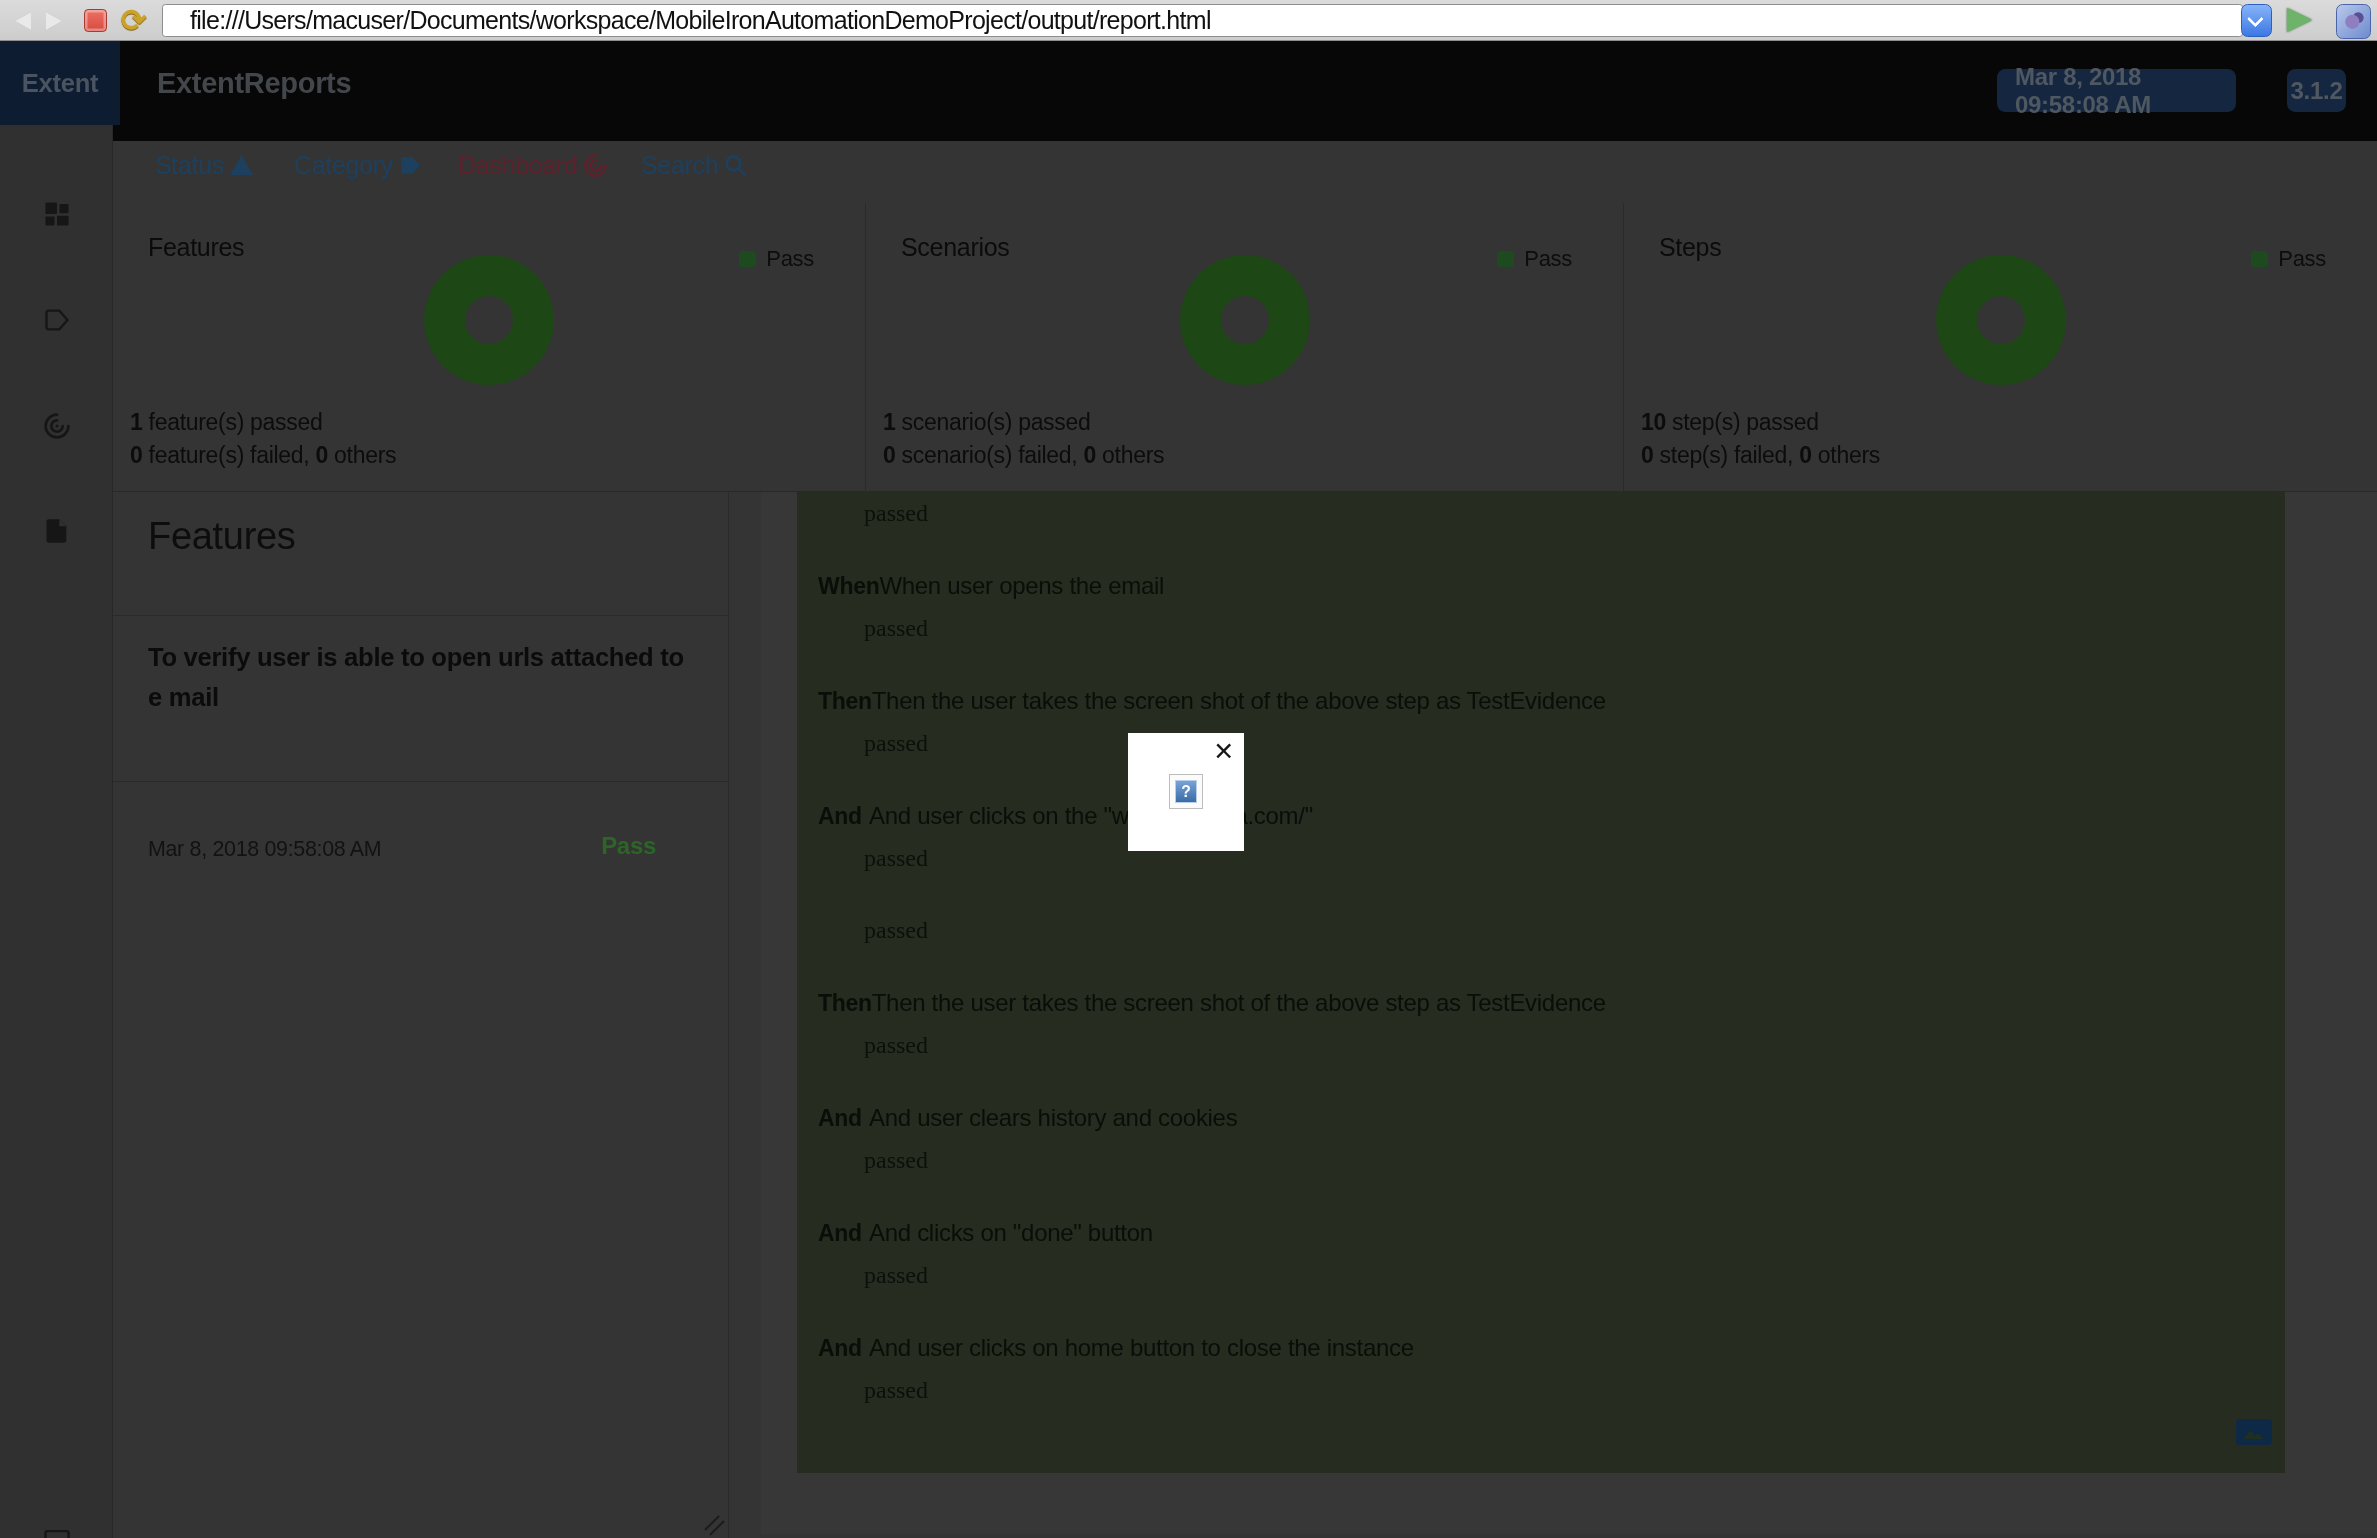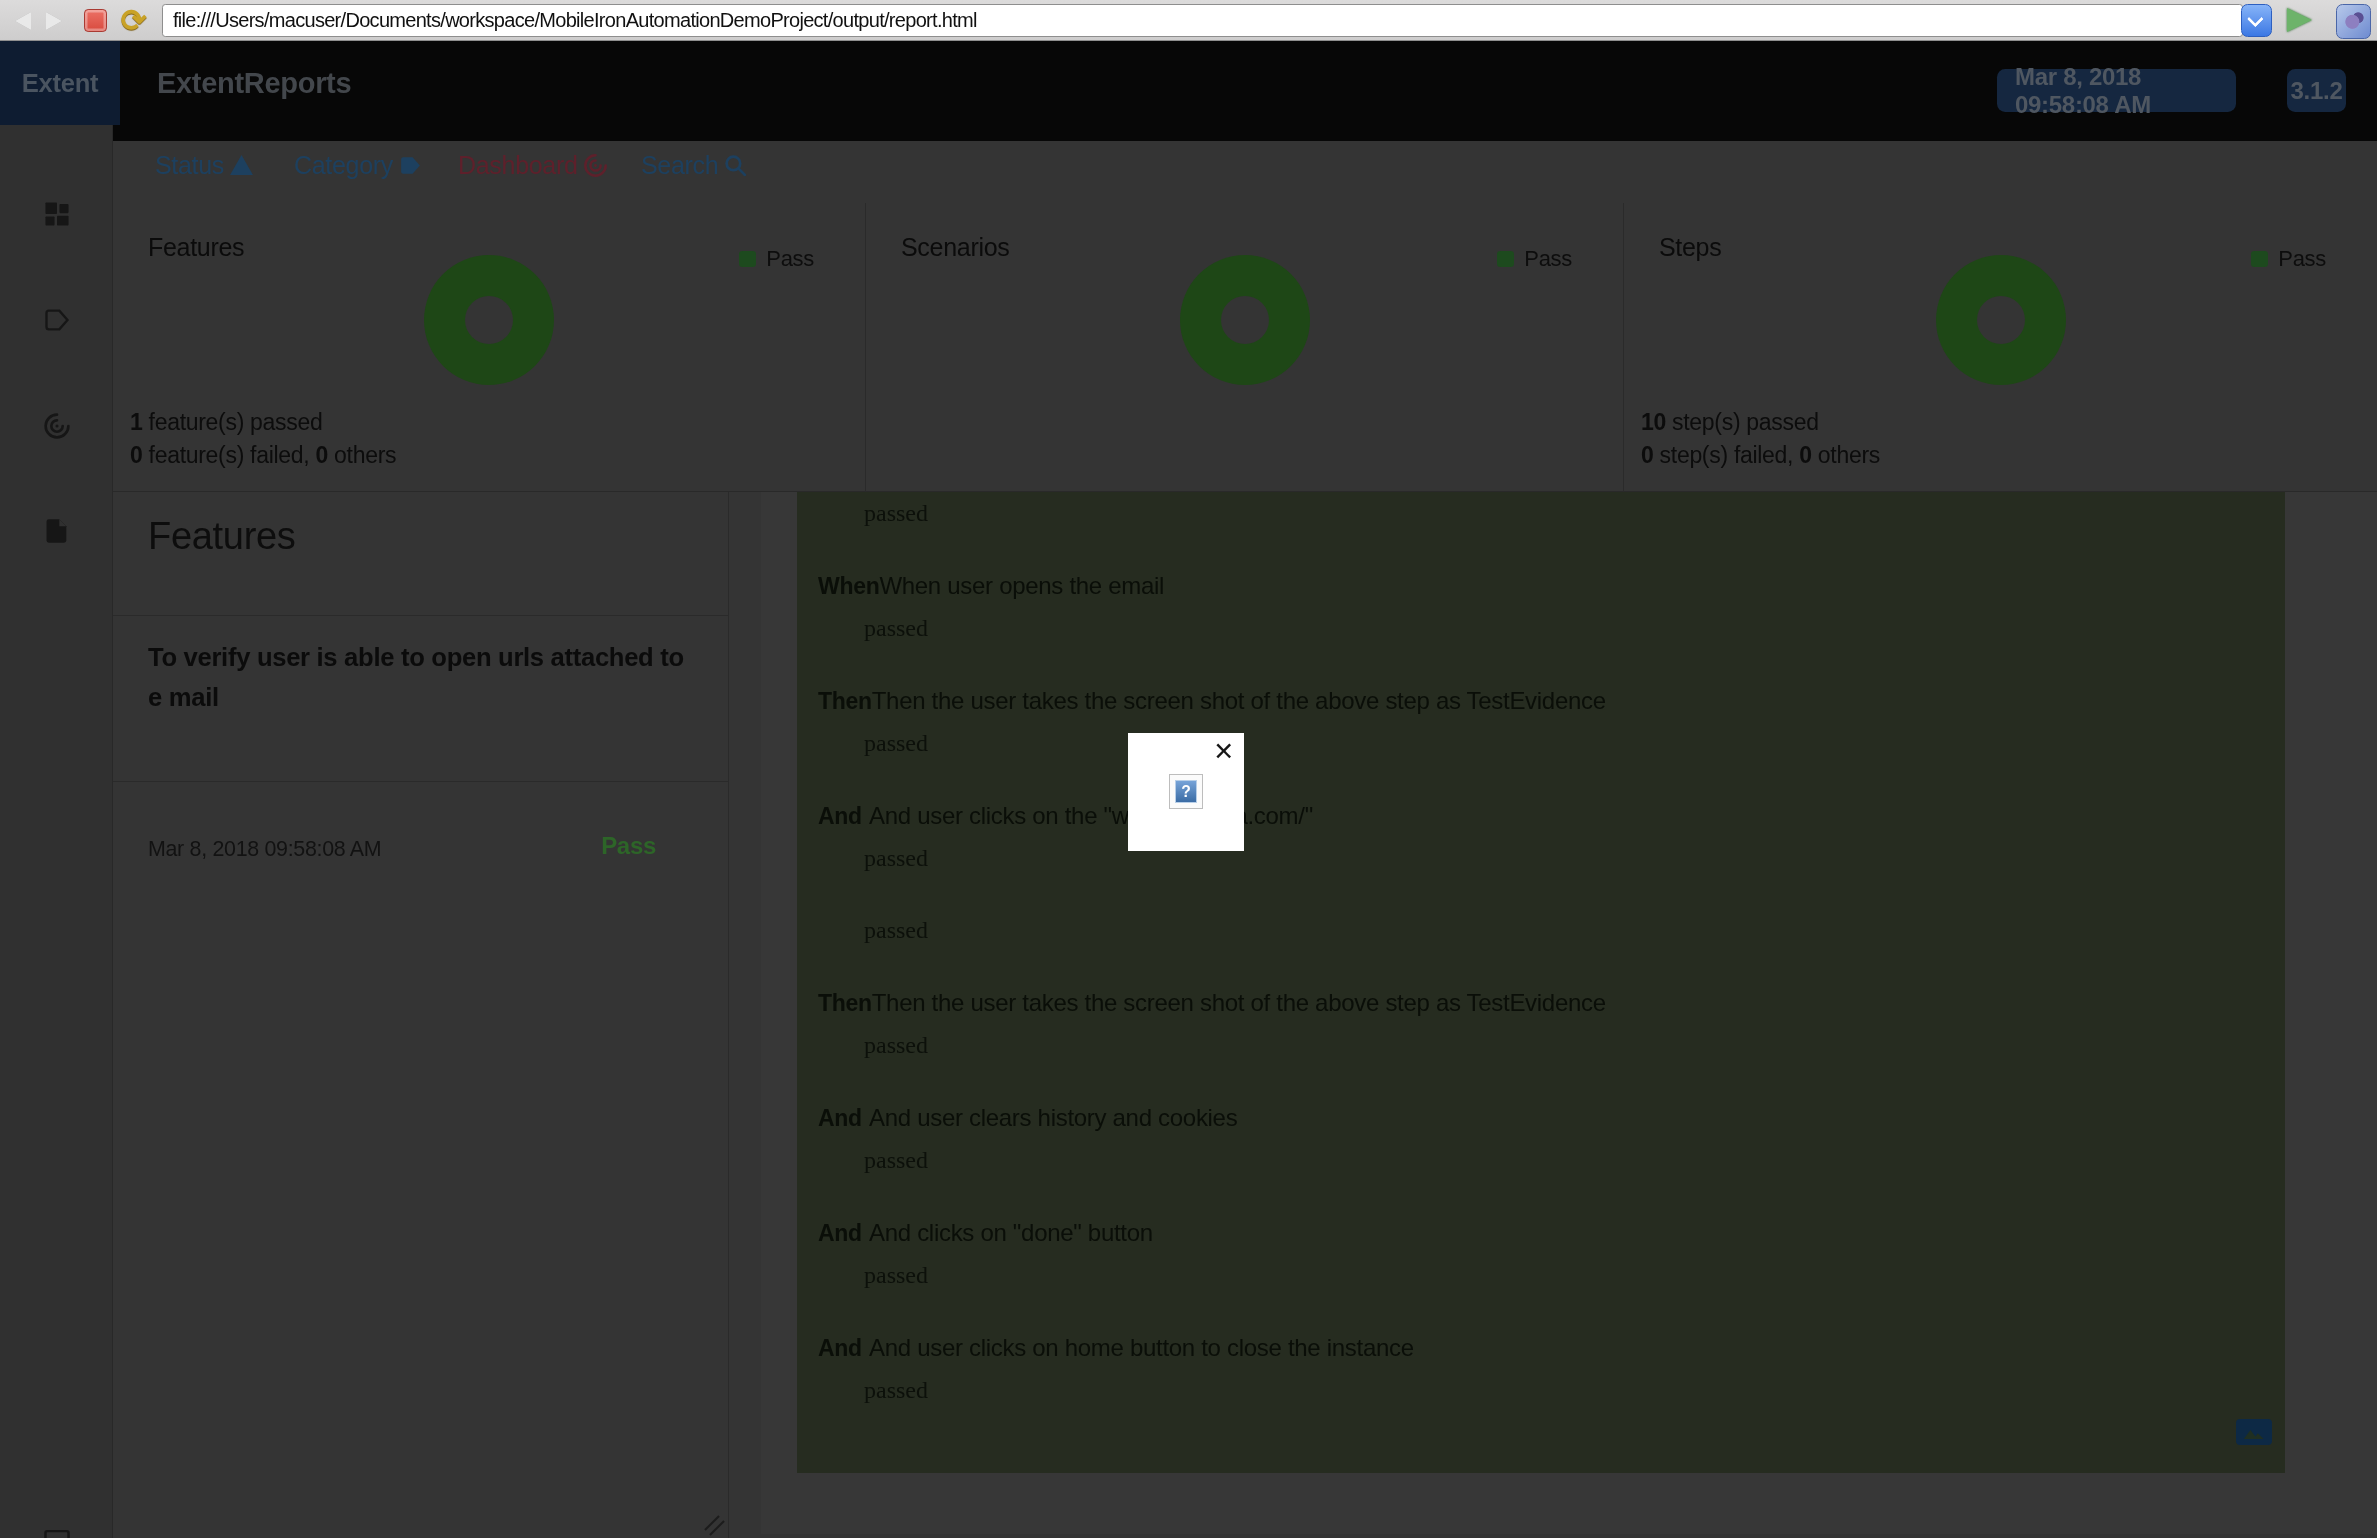--- a/index.html
+++ b/index.html
@@ -14,21 +14,21 @@
     border-bottom:9px solid transparent;filter:drop-shadow(0 0.8px 0 #aaa);}
   .arrow-back{left:15px;border-right:16.5px solid #e9e9e9;}
   .arrow-fwd{left:46px;border-left:16.5px solid #e9e9e9;}
   .stop-btn{position:absolute;left:84px;top:9px;width:23px;height:23px;border-radius:4.1px;
     background:linear-gradient(#ec7166,#d84a3e);border:1.6px solid #a93a32;
     box-shadow:inset 0 0 0 2.5px rgba(255,255,255,.35);}
   .refresh-btn{position:absolute;left:117px;top:1.6px;width:33px;height:38px;color:#c9a227;
     font-size:31px;font-weight:bold;text-shadow:0 0.8px 0.8px #7e5f12;line-height:38px;text-align:center;}
   .addr{position:absolute;left:162px;top:4.1px;width:2081px;height:33px;background:#ffffff;
     border:1.6px solid #8e8e8e;border-radius:3.3px;display:flex;align-items:center;}
-  .addr-text{padding-left:10px;font-size:20px;color:#111;font-weight:500;white-space:nowrap;
+  .addr-text{padding-left:27px;font-size:25px;color:#111;font-weight:500;white-space:nowrap;
     overflow:hidden;letter-spacing:-0.7px;}
   .addr-drop{position:absolute;left:2241px;top:4.1px;width:31px;height:33px;border-radius:6.6px;
     background:linear-gradient(#87b4f8,#3c78e4);border:0.8px solid #2d5fc0;display:flex;
     align-items:center;justify-content:center;}
   .addr-drop .chev{width:11.5px;height:11.5px;border-left:3.3px solid #fff;border-bottom:3.3px solid #fff;
     transform:rotate(-45deg) translateY(-2.5px);border-radius:1.6px;}
   .go-btn{position:absolute;left:2287px;top:8.2px;width:0;height:0;border-top:12.4px solid transparent;
     border-bottom:12.4px solid transparent;border-left:25px solid #6db36a;
     filter:drop-shadow(0 0 0.8px #2f6e33);}
   .app-icon{position:absolute;left:2336px;top:4.1px;width:35px;height:35px;border-radius:6.6px;
@@ -232,20 +232,24 @@
           <div><b>0</b> <span>feature(s) failed,</span> <b>0</b> <span>others</span></div>
         </div>
       </div>
       <div class="card card2">
         <div class="card-title">Scenarios</div>
         <div class="legend">
           <span class="sq"></span>
           <span>Pass</span>
         </div>
         <div class="donut"></div>
+        <div class="stats">
+          <div><b>1</b> <span>scenario(s) passed</span></div>
+          <div><b>0</b> <span>scenario(s) failed,</span> <b>0</b> <span>others</span></div>
+        </div>
       </div>
       <div class="card card3">
         <div class="card-title">Steps</div>
         <div class="legend">
           <span class="sq"></span>
           <span>Pass</span>
         </div>
         <div class="donut"></div>
         <div class="stats">
           <div><b>10</b> <span>step(s) passed</span></div>

